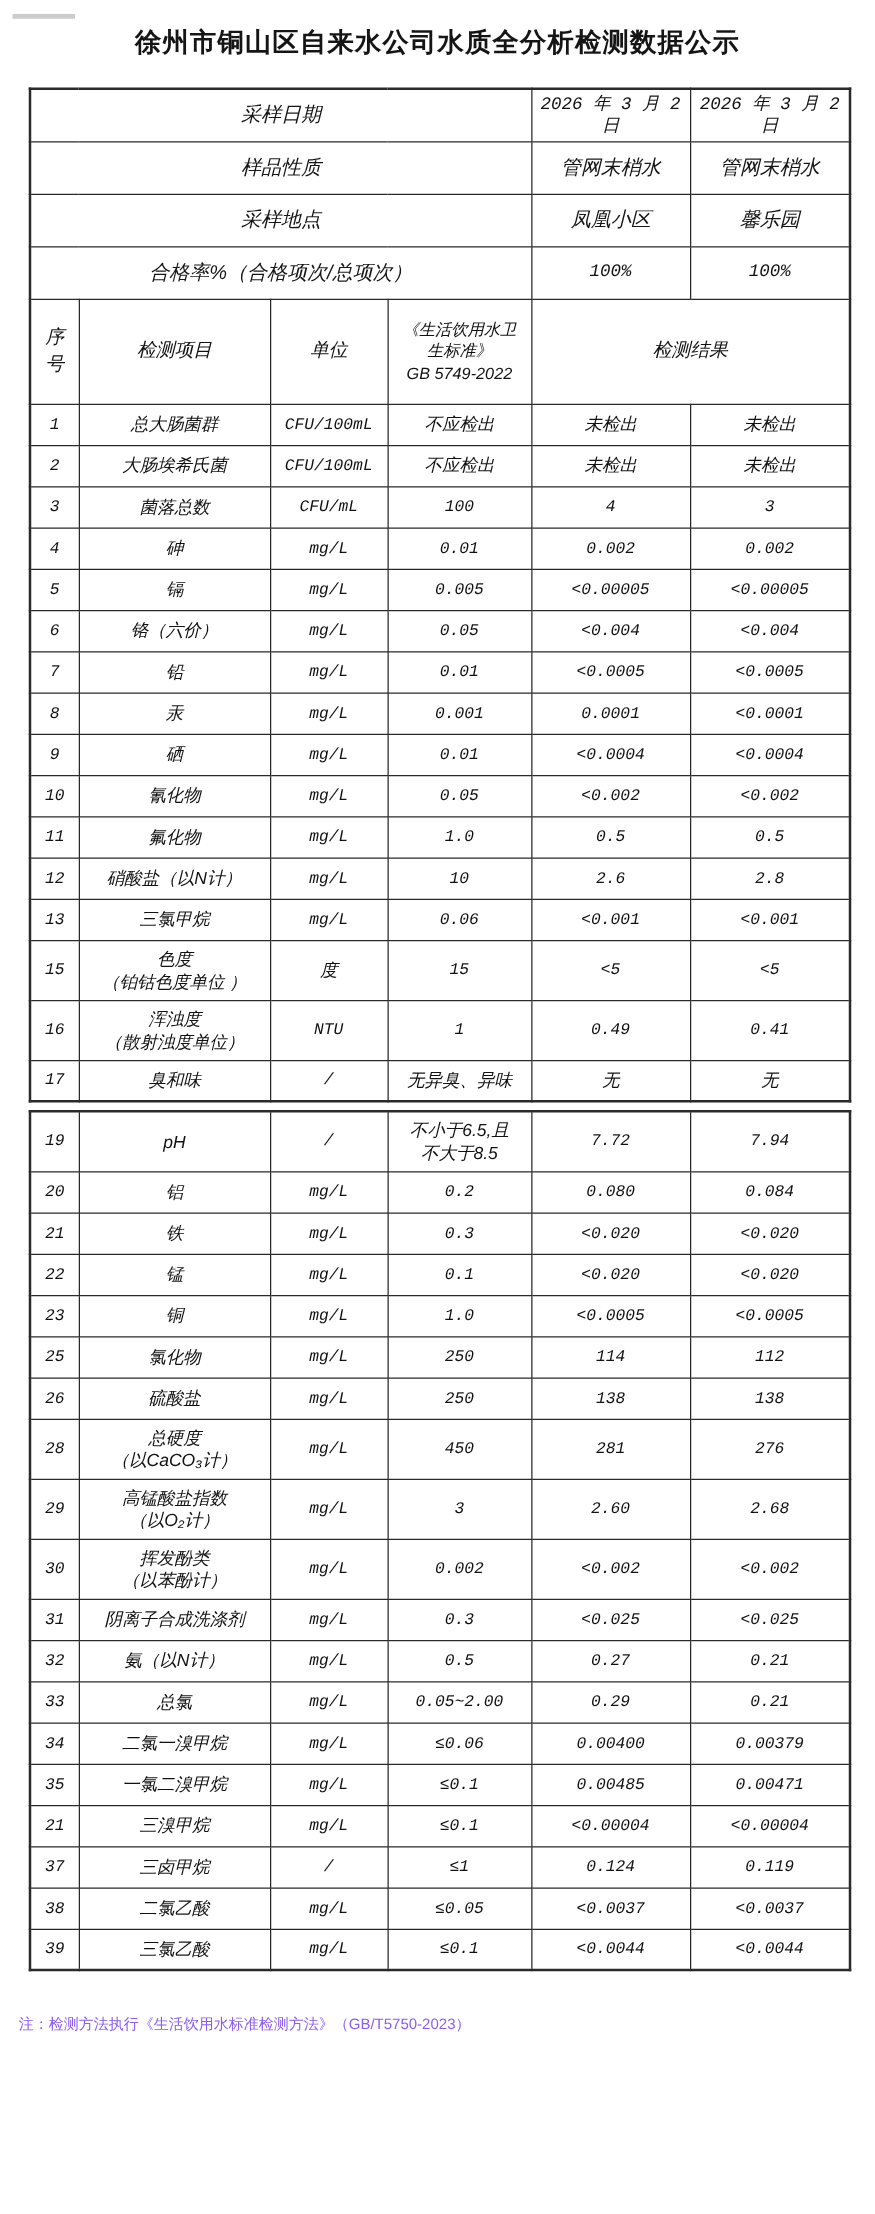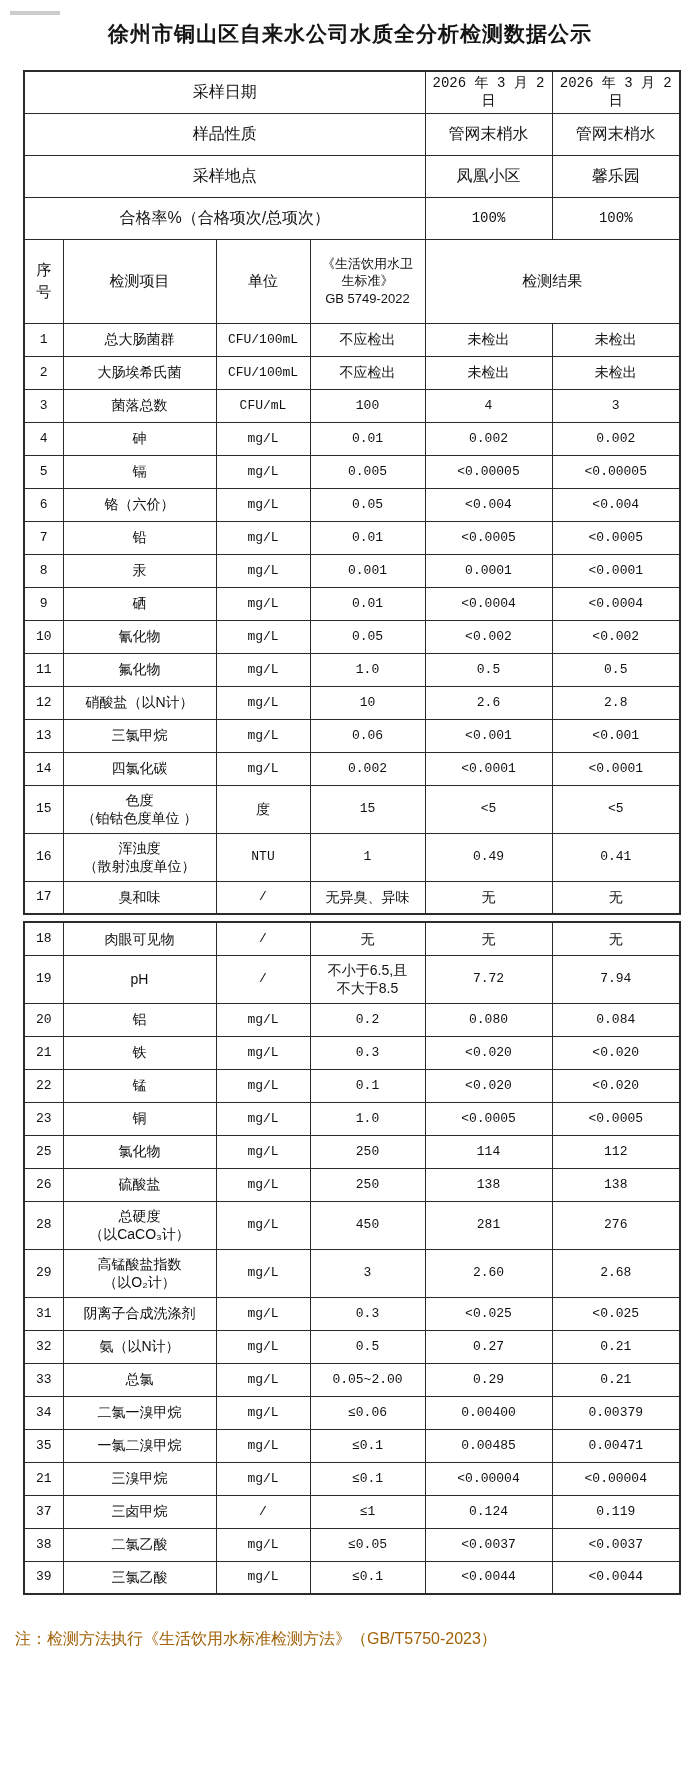--- a/index.html
+++ b/index.html
@@ -25,21 +25,21 @@
     letter-spacing:1px;
   }
   table{
     border-collapse:collapse;
     margin-left:23px;
     width:656px;
     table-layout:fixed;
   }
   .tbl-top{margin-top:22px;}
   .tbl-bottom{margin-top:6px;}
-  table{border:2px solid #2a2a2a;}
+  table{border:2px solid #2a2a2a;font-style:italic;}
   td,th{
     border:1px solid #2a2a2a;
     text-align:center;
     vertical-align:middle;
     padding:1px 2px;
     font-weight:normal;
     box-sizing:border-box;
     overflow:hidden;
   }
   .c-no{width:39px;}
@@ -54,22 +54,22 @@
   tr.double{height:48px;}
   .info-label{font-size:16px;color:#151515;}
   .info-val{font-size:14px;font-family:"Liberation Mono", monospace;}
   .cjk{font-size:14px;white-space:pre-line;line-height:1.3;}
   .mono{font-size:13px;font-family:"Liberation Mono", monospace;white-space:pre-line;line-height:1.35;}
   .hdr-cell{font-size:15px;white-space:pre-line;line-height:1.5;}
   .hdr-std{font-size:13px;white-space:pre-line;line-height:1.35;}
   .note{
     margin-top:34px;
     margin-left:15px;
-    font-size:16px;
-    color:#a16207;
+    font-size:12px;
+    color:#8b5cf6;
   }
 </style>
 </head>
 <body>
 
 <div class="page">
   <div class="artifact"></div>
 
   <div class="title">徐州市铜山区自来水公司水质全分析检测数据公示</div>
 
@@ -225,28 +225,20 @@
 
   <tr class="single">
     <td class="mono">13</td>
     <td class="cjk">三氯甲烷</td>
     <td class="mono">mg/L</td>
     <td class="mono">0.06</td>
     <td class="mono">&lt;0.001</td>
     <td class="mono">&lt;0.001</td>
   </tr>
 
-  <tr class="single">
-    <td class="mono">14</td>
-    <td class="cjk">四氯化碳</td>
-    <td class="mono">mg/L</td>
-    <td class="mono">0.002</td>
-    <td class="mono">&lt;0.0001</td>
-    <td class="mono">&lt;0.0001</td>
-  </tr>
 
   <tr class="double">
     <td class="mono">15</td>
     <td class="cjk">色度
 （铂钴色度单位 ）</td>
     <td class="cjk">度</td>
     <td class="mono">15</td>
     <td class="mono">&lt;5</td>
     <td class="mono">&lt;5</td>
   </tr>
@@ -275,28 +267,20 @@
   <table class="tbl-bottom">
     <colgroup>
       <col class="c-no">
         <col class="c-item">
         <col class="c-unit">
       <col class="c-std">
         <col class="c-r1">
         <col class="c-r2">
     </colgroup>
     <tbody id="rows-bottom">
-  <tr class="single">
-    <td class="mono">18</td>
-    <td class="cjk">肉眼可见物</td>
-    <td class="mono">/</td>
-    <td class="cjk">无</td>
-    <td class="cjk">无</td>
-    <td class="cjk">无</td>
-  </tr>
 
   <tr class="double">
     <td class="mono">19</td>
     <td class="cjk">pH</td>
     <td class="mono">/</td>
     <td class="cjk">不小于6.5,且
 不大于8.5</td>
     <td class="mono">7.72</td>
     <td class="mono">7.94</td>
   </tr>
@@ -370,20 +354,29 @@
   <tr class="double">
     <td class="mono">29</td>
     <td class="cjk">高锰酸盐指数
 （以O₂计）</td>
     <td class="mono">mg/L</td>
     <td class="mono">3</td>
     <td class="mono">2.60</td>
     <td class="mono">2.68</td>
   </tr>
 
+  <tr class="double">
+    <td class="mono">30</td>
+    <td class="cjk">挥发酚类
+（以苯酚计）</td>
+    <td class="mono">mg/L</td>
+    <td class="mono">0.002</td>
+    <td class="mono">&lt;0.002</td>
+    <td class="mono">&lt;0.002</td>
+  </tr>
 
   <tr class="single">
     <td class="mono">31</td>
     <td class="cjk">阴离子合成洗涤剂</td>
     <td class="mono">mg/L</td>
     <td class="mono">0.3</td>
     <td class="mono">&lt;0.025</td>
     <td class="mono">&lt;0.025</td>
   </tr>
 

